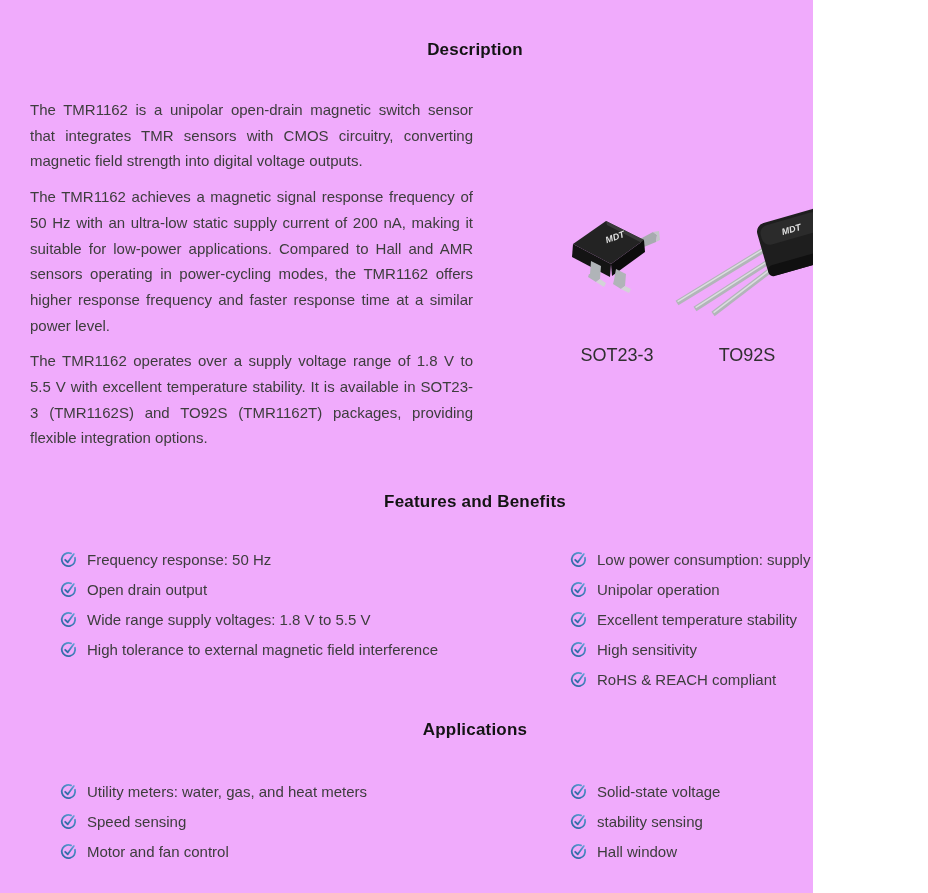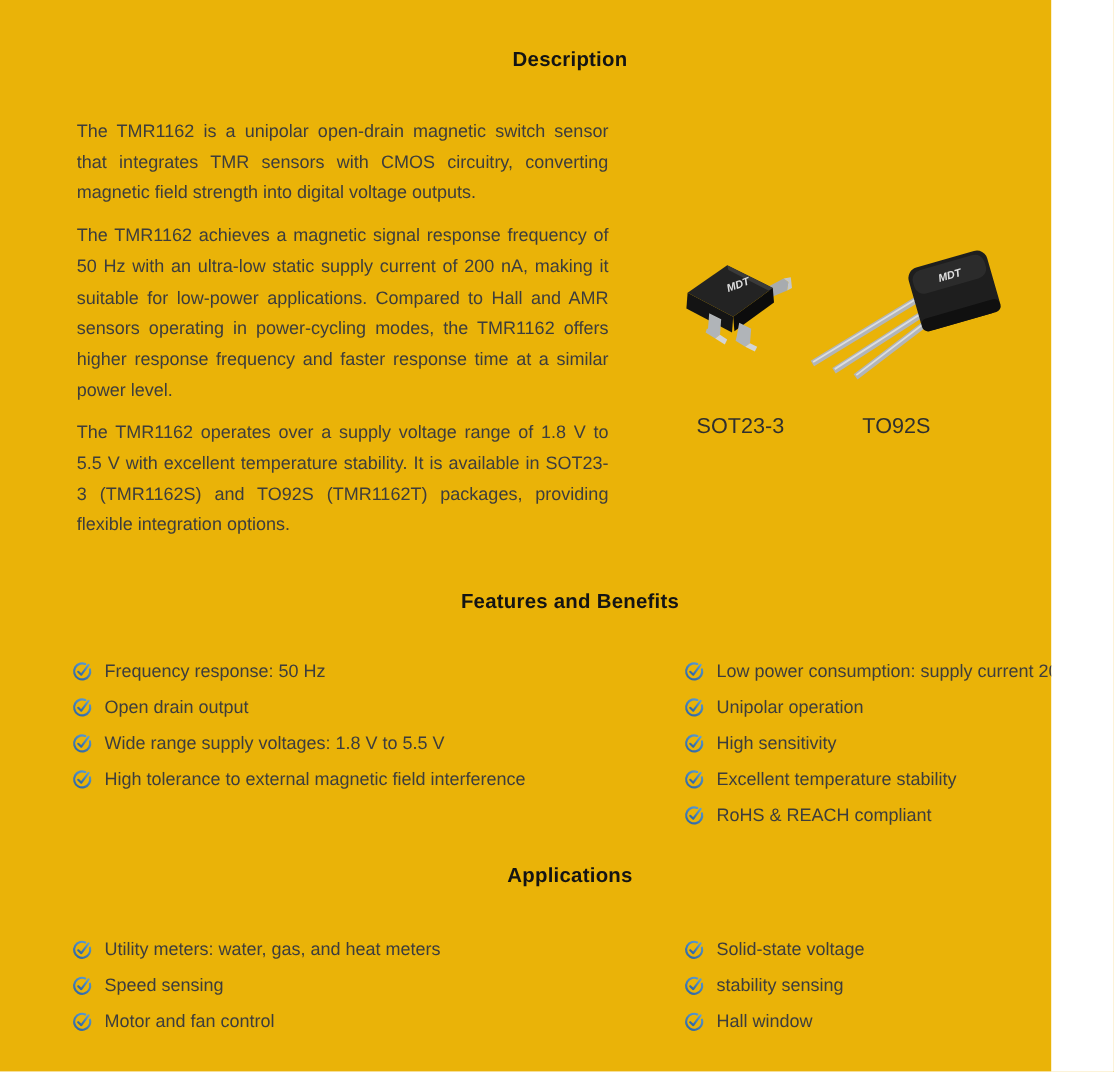--- a/index.html
+++ b/index.html
@@ -1,34 +1,34 @@
 <!DOCTYPE html>
 <html><head>
 <meta charset="utf-8">
 <style>
   html,body{margin:0;padding:0;background:#ffffff;}
   .page{
     position:relative;
-    width:876px;height:893px;
-    background:#eab308;
+    width:813px;height:893px;
+    background:#f0abfc;
     overflow:hidden;
     font-family:"Liberation Sans","DejaVu Sans",sans-serif;
     color:#3d3d3d;
   }
   .heading{
     position:absolute;left:22px;width:906px;
     margin:0;text-align:center;
     font-size:17px;font-weight:700;color:#141414;
     letter-spacing:.2px;
   }
   #h-desc{top:40px;}
   #h-feat{top:492px;}
   #h-apps{top:720px;}
 
-  .text-col{position:absolute;left:30px;top:97px;width:443px;margin-left:34px;}
+  .text-col{position:absolute;left:30px;top:97px;width:443px;}
   .text-col p{
     margin:0 0 10px 0;
     font-size:15px;line-height:25.7px;
     text-align:justify;text-justify:inter-word;
     color:#3d3d3d;
   }
 
   .pkg-figure{position:absolute;left:556px;top:208px;width:300px;height:160px;}
   .pkg-img{position:absolute;}
   #sot23-img{left:10px;top:8px;}
@@ -187,38 +187,38 @@
         </span>
         <span class="row-text">Unipolar operation</span>
       </li>
     <li>
         <span class="check-icon">
           <svg viewBox="0 0 16 16">
     <circle cx="8" cy="8" r="6.3" fill="none" stroke="url(#cg)" stroke-width="1.7" stroke-dasharray="33.6 6" stroke-linecap="round" transform="rotate(-15 8 8)"></circle>
     <path d="M4.9 8.3 L7.3 10.6 L13 2.9" fill="none" stroke="url(#cg)" stroke-width="1.7" stroke-linecap="round" stroke-linejoin="round"></path>
   </svg>
         </span>
+        <span class="row-text">Excellent temperature stability</span>
+      </li>
+    <li>
+        <span class="check-icon">
+          <svg viewBox="0 0 16 16">
+    <circle cx="8" cy="8" r="6.3" fill="none" stroke="url(#cg)" stroke-width="1.7" stroke-dasharray="33.6 6" stroke-linecap="round" transform="rotate(-15 8 8)"></circle>
+    <path d="M4.9 8.3 L7.3 10.6 L13 2.9" fill="none" stroke="url(#cg)" stroke-width="1.7" stroke-linecap="round" stroke-linejoin="round"></path>
+  </svg>
+        </span>
         <span class="row-text">High sensitivity</span>
       </li>
     <li>
         <span class="check-icon">
           <svg viewBox="0 0 16 16">
     <circle cx="8" cy="8" r="6.3" fill="none" stroke="url(#cg)" stroke-width="1.7" stroke-dasharray="33.6 6" stroke-linecap="round" transform="rotate(-15 8 8)"></circle>
     <path d="M4.9 8.3 L7.3 10.6 L13 2.9" fill="none" stroke="url(#cg)" stroke-width="1.7" stroke-linecap="round" stroke-linejoin="round"></path>
   </svg>
         </span>
-        <span class="row-text">Excellent temperature stability</span>
-      </li>
-    <li>
-        <span class="check-icon">
-          <svg viewBox="0 0 16 16">
-    <circle cx="8" cy="8" r="6.3" fill="none" stroke="url(#cg)" stroke-width="1.7" stroke-dasharray="33.6 6" stroke-linecap="round" transform="rotate(-15 8 8)"></circle>
-    <path d="M4.9 8.3 L7.3 10.6 L13 2.9" fill="none" stroke="url(#cg)" stroke-width="1.7" stroke-linecap="round" stroke-linejoin="round"></path>
-  </svg>
-        </span>
         <span class="row-text">RoHS &amp; REACH compliant</span>
       </li>
   </ul>
 
   <h2 class="heading" id="h-apps">Applications</h2>
 
   <ul class="check-list" id="apps-left">
     <li>
         <span class="check-icon">
           <svg viewBox="0 0 16 16">

